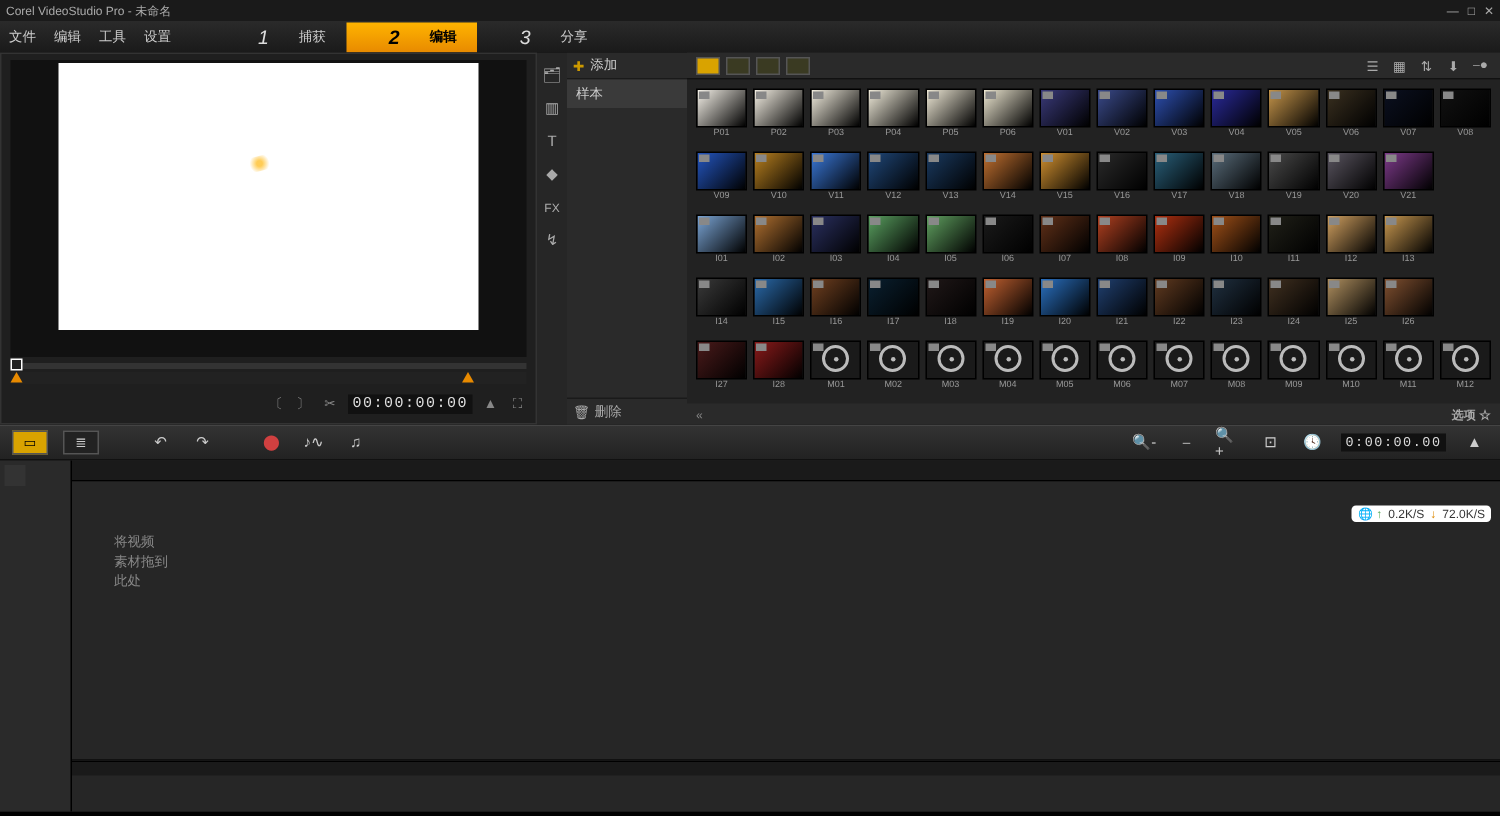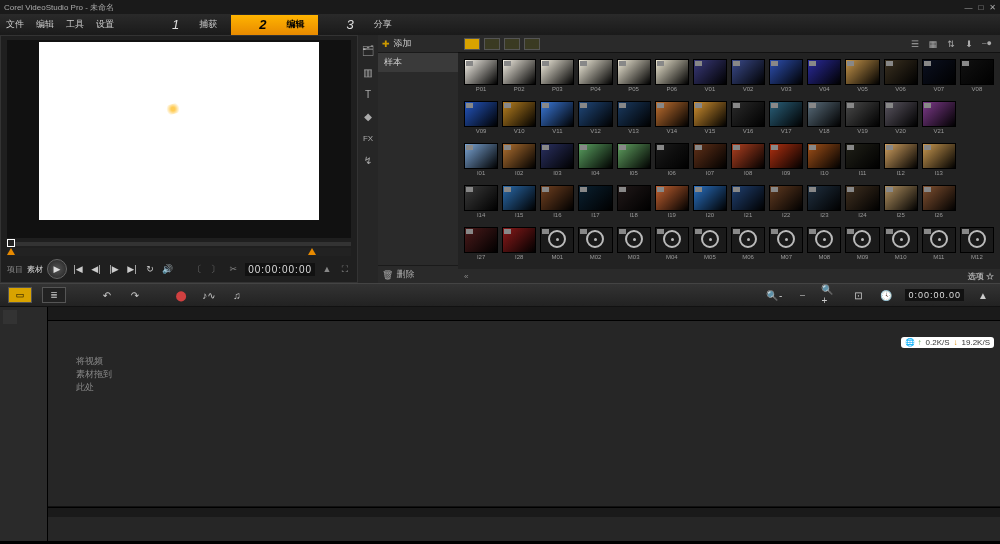--- a/index.html
+++ b/index.html
@@ -66,21 +66,21 @@
     width:14px;height:14px; display:flex;align-items:center;justify-content:center;
     color:#ccc; cursor:pointer; font-size:9px;
   }
   .play-btn {
     width:20px;height:20px;border-radius:50%;
     background:radial-gradient(#555,#222); border:1px solid #666;
     display:flex;align-items:center;justify-content:center;color:#ddd;
     cursor:pointer;
   }
   .timecode {
-    font-family:Liberation Sans, sans-serif; font-size:10px; letter-spacing:1px;
+    font-family:Liberation Mono, monospace; font-size:10px; letter-spacing:1px;
     color:#ddd; background:#111; padding:1px 3px;
   }
   .trim-icon{width:12px;height:12px;color:#888;cursor:pointer;display:flex;align-items:center;justify-content:center;}
   
   .tool-strip{
     width:20px; background:#262626; display:flex; flex-direction:column; align-items:center; gap:8px; padding-top:8px;
   }
   .tool-strip .tool{width:14px;height:14px;color:#aaa;cursor:pointer;font-size:10px;display:flex;align-items:center;justify-content:center;}
   
   .folder-panel{
@@ -177,31 +177,20 @@
     <div class="preview-canvas">
       <div class="preview-inner">
           <div class="spark"></div>
         </div>
     </div>
     <div class="scrubber">
         <div class="handle"></div>
       </div>
     <div class="mark-row"></div>
     <div class="transport">
-      <div class="t-left">
-        <span style="font-size:8px;color:#888">项目</span>
-        <span style="font-size:8px;color:#ddd">素材</span>
-        <div class="play-btn">▶</div>
-        <div class="t-icon">|◀</div>
-        <div class="t-icon">◀|</div>
-        <div class="t-icon">|▶</div>
-        <div class="t-icon">▶|</div>
-        <div class="t-icon">↻</div>
-        <div class="t-icon">🔊</div>
-      </div>
       <div class="t-sep"></div>
       <div class="trim-icon">〔</div>
       <div class="trim-icon">〕</div>
       <div class="trim-icon">✂</div>
       <span class="timecode">00:00:00:00</span>
       <div class="trim-icon">▲</div>
       <div class="trim-icon">⛶</div>
     </div>
   </div>
 
@@ -596,18 +585,18 @@
     <div class="track">
       <div class="placeholder">
         <span>将视频</span><br>
         <span>素材拖到</span><br>
         <span>此处</span>
       </div>
       <div class="net-badge">
         <span class="up">🌐 ↑</span>
         <span>0.2K/S</span>
         <span class="down">↓</span>
-        <span>19.2K/S</span>
+        <span>72.0K/S</span>
       </div>
     </div>
     <div class="scroll-h"></div>
   </div>
 </div>
 
 </body></html>

